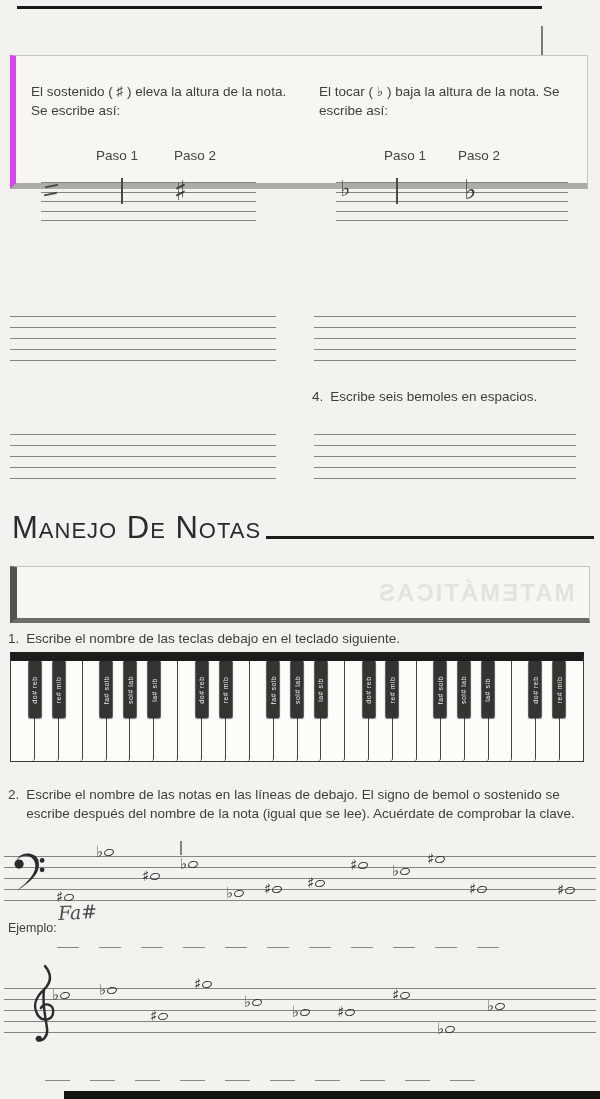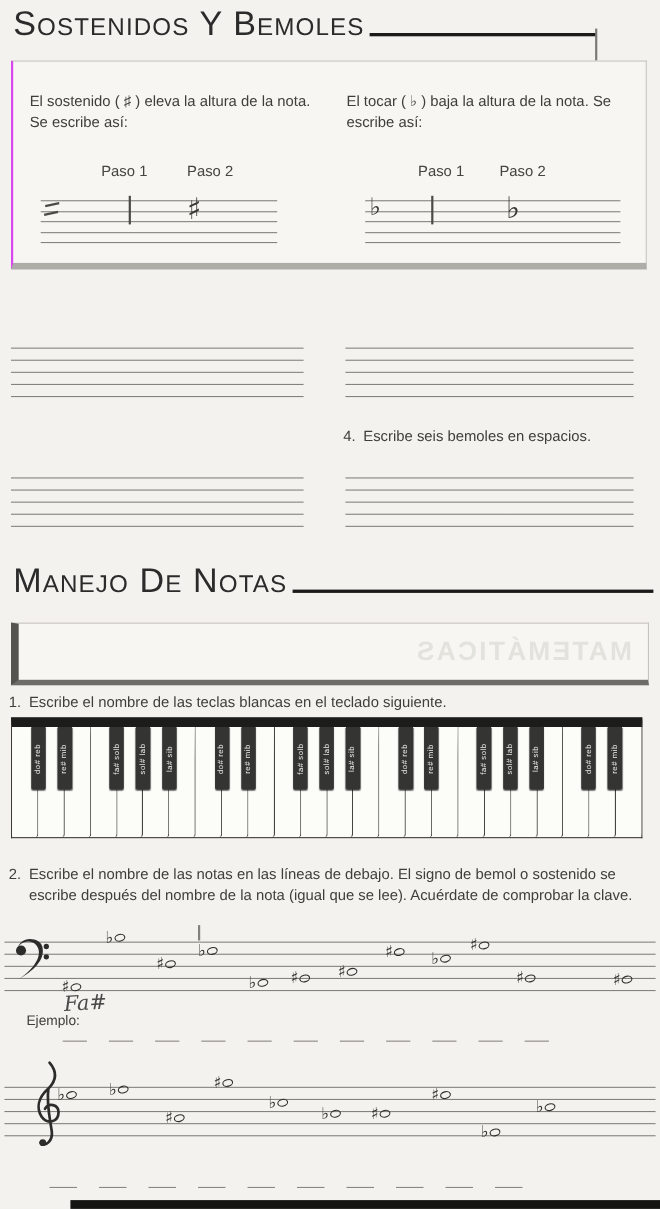--- a/index.html
+++ b/index.html
@@ -8,21 +8,21 @@
   
   .sec-header{position:absolute;display:flex;align-items:flex-end;}
   .sec-header h1,.sec-header h2{margin:0;font-size:31px;font-weight:400;line-height:1;
         font-variant:small-caps;letter-spacing:1px;color:#2b2b2b;white-space:nowrap;}
   .hdr1{top:6px;left:12px;right:58px;}
   .hdr2{top:512px;left:12px;right:6px;align-items:flex-end;}
   .rule{flex:1;height:3px;background:#1a1a19;margin:0 0 4px 5px;}
   .pen-mark{position:absolute;top:26px;left:541px;width:2px;height:30px;background:#7a7976;}
   
   .info-box{position:absolute;background:#f7f6f2;border:1px solid #c6c4bf;box-sizing:border-box;}
-  .box1{top:55px;left:10px;width:578px;height:190px;border-left:2px solid #d946ef;border-bottom:6px solid #aeaca7;}
+  .box1{top:55px;left:10px;width:578px;height:134px;border-left:6px solid #d946ef;border-bottom:6px solid #aeaca7;}
   .box2{top:566px;left:10px;width:580px;height:57px;border-left:7px solid #55534f;border-bottom:5px solid #6e6c68;}
   .box1 .col{position:absolute;top:12px;width:268px;font-size:13.5px;line-height:1.45;}
   .colL{left:15px;}.colR{left:303px;}
   .paso-row{position:absolute;top:92px;display:flex;font-size:13.5px;color:#454441;}
   .pasoL{left:80px;gap:36px;}
   .pasoR{left:368px;gap:32px;}
   .mini-staff{position:absolute;top:126px;height:40px;}
   .staffL{left:25px;width:215px;}
   .staffR{left:320px;width:232px;}
   .lines5-mini,.lines5-ex,.lines5-big{background-repeat:no-repeat;
@@ -59,39 +59,38 @@
   .treble .lines{top:26px;}
   .clef{position:absolute;}
   .clef-bass{left:6px;top:2px;}
   .clef-treble{left:26px;top:0;}
   .note{position:absolute;display:flex;align-items:center;gap:1px;height:16px;}
   .note .acc{font-family:"DejaVu Sans",sans-serif;font-size:15px;line-height:1;color:#2e2e2c;}
   .note .oval{width:10px;height:7px;border:1.7px solid #2e2e2c;border-radius:50%;
               transform:rotate(-14deg);display:inline-block;box-sizing:border-box;background:transparent;}
   .tick-artifact{position:absolute;top:841px;left:180px;width:1.5px;height:14px;background:#83817d;}
   
-  .ejemplo-label{position:absolute;top:921px;left:24px;font-size:12.5px;}
+  .ejemplo-label{position:absolute;top:921px;left:8px;font-size:12.5px;}
   .handwritten{position:absolute;top:901px;left:58px;font-family:"DejaVu Serif",serif;font-style:italic;
                font-size:19px;color:#4a4a48;transform:rotate(-3deg);}
   .blanks{position:absolute;white-space:nowrap;}
   .blanks-1{top:934px;left:57px;}
   .blanks-2{top:1067px;left:45px;}
   .blanks-1 .blank{display:inline-block;width:22px;height:1.3px;background:#8a8883;margin-right:20px;}
   .blanks-2 .blank{display:inline-block;width:25px;height:1.3px;background:#8a8883;margin-right:20px;}
   .ghost{position:absolute;top:12px;right:14px;transform:scaleX(-1);font-size:24px;font-weight:bold;
          color:rgba(70,70,68,0.11);letter-spacing:2px;}
   .bottom-bar{position:absolute;top:1091px;left:64px;right:0;height:8px;background:#141413;}
 </style>
 </head>
 <body>
 
 <div class="page">
 
   <header class="sec-header hdr1">
-    <h1>Sostenidos Y Bemoles</h1>
     <div class="rule"></div>
   </header>
   <div class="pen-mark"></div>
 
   <section class="info-box box1">
     <p class="col colL">El sostenido ( ♯ ) eleva la altura de la nota. Se escribe así:</p>
     <p class="col colR">El tocar ( ♭ ) baja la altura de la nota. Se escribe así:</p>
 
     <div class="paso-row pasoL">
       <span>Paso 1</span>
@@ -127,21 +126,21 @@
   <header class="sec-header hdr2">
     <h2>Manejo De Notas</h2>
     <div class="rule"></div>
   </header>
 
   <section class="info-box box2">
     <span class="ghost">MATEMÁTICAS</span>
   </section>
 
   <div class="ex" style="top:630px;left:8px;">
-    <span class="num">1.</span><span>Escribe el nombre de las teclas blancas en el teclado siguiente.</span>
+    <span class="num">1.</span><span>Escribe el nombre de las teclas debajo en el teclado siguiente.</span>
   </div>
 
   <div class="keyboard">
     <div class="white-keys">
         <div class="white-key"></div>
         <div class="white-key"></div>
         <div class="white-key"></div>
         <div class="white-key"></div>
         <div class="white-key"></div>
         <div class="white-key"></div>

